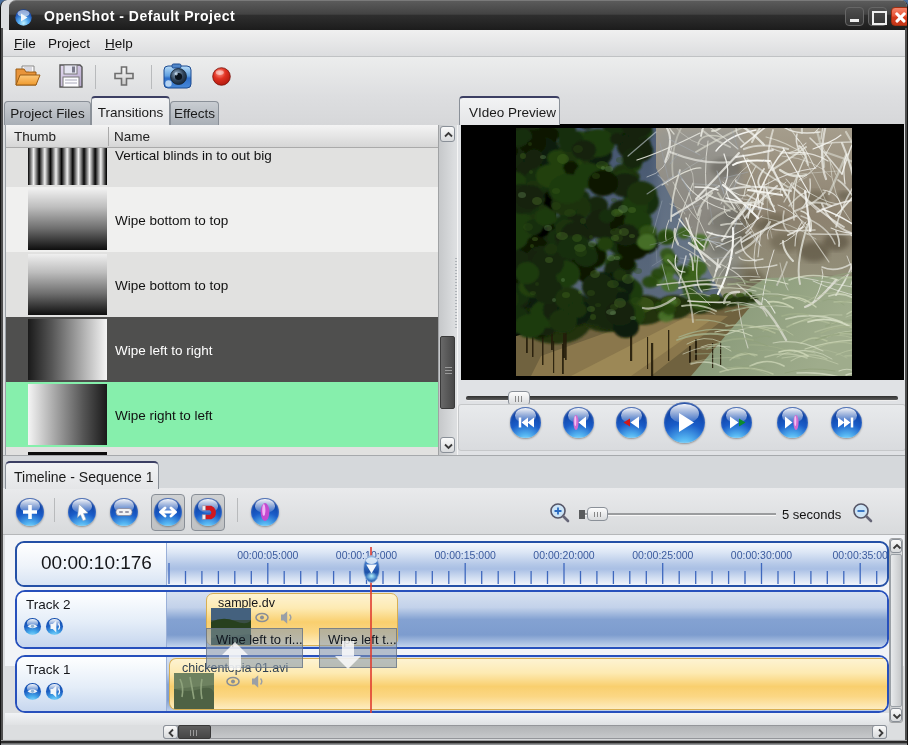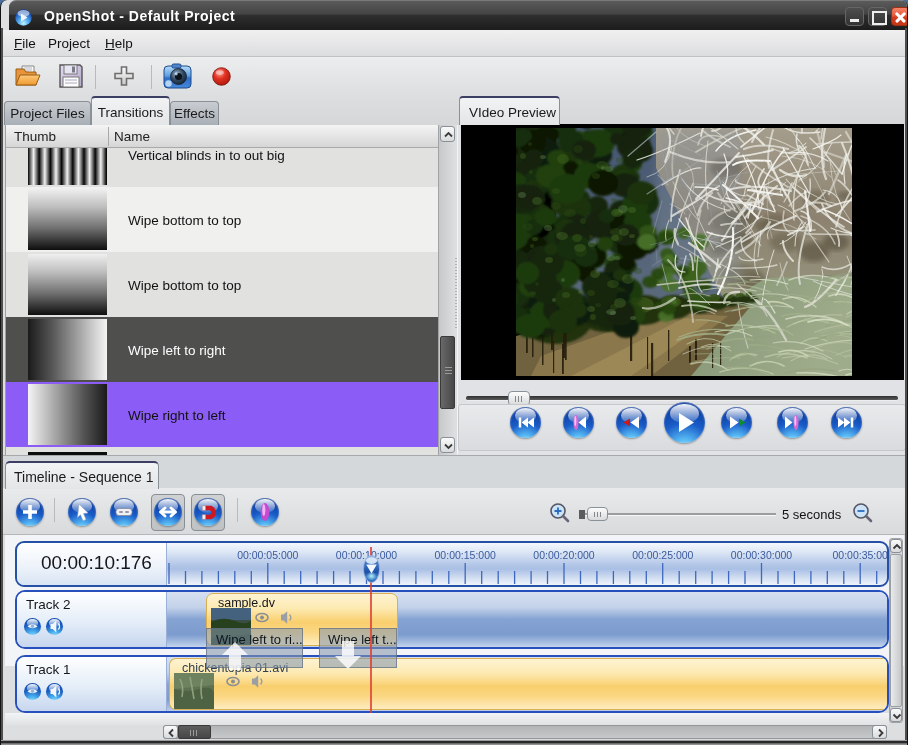--- a/index.html
+++ b/index.html
@@ -42,21 +42,21 @@
 .tab.inactive { top:5px; height:24px; background:linear-gradient(#c9cdd2,#a9afb6); padding-top:4px;}
 .tab.active { top:0px; height:29px; background:linear-gradient(#f2f3f4,#e4e5e7); padding-top:7px;
   border-top:2px solid #3c3f63; z-index:3;}
 
 
 #listpanel { left:4px; top:125px; width:450px; height:330px; background:#e1e1e0; border-left:1px solid #9aa0a6; overflow:hidden;}
 #listheader { left:0px; top:0px; width:432px; height:23px; z-index:6;
   background:linear-gradient(#f4f4f4,#d6d6d6); border-bottom:1px solid #aaa; font-size:13.5px; color:#222;}
 .lrow { left:0; width:433px; height:65px; font-size:13.5px; color:#111; }
 .lrow .thumb { position:absolute; left:22px; top:2px; width:79px; height:61px; }
-.lrow .nm { position:absolute; left:122px; top:26px; }
+.lrow .nm { position:absolute; left:109px; top:26px; }
 .chevbtn { background:linear-gradient(#fafafa,#d8dadc); border:1px solid #8a9098; border-radius:3px; }
 
 
 #prevpanel { left:456px; top:125px; width:448px; height:330px; background:#e0e2e5; border-left:1px solid #f5f5f5;}
 #videoarea { left:3px; top:-1px; width:443px; height:256px; background:#000; }
 #sliderrow { left:8px; top:266px; width:432px; height:14px; }
 #btnrow { left:0; top:279px; width:448px; height:47px; background:linear-gradient(#e8eaec,#d9dbde); border:1px solid #c6c8ca; border-radius:3px;}
 
 
 .sphere { position:absolute; border-radius:50%;
@@ -219,21 +219,21 @@
       <div class="nm">Wipe bottom to top</div>
     </div>
     <div class="lrow abs" style="top:127px; background:#e1e1e0;">
       <div class="thumb" style="background:linear-gradient(180deg,#efefef 0%,#bdbdbd 30%,#6e6e6e 65%,#0e0e0e 100%);"></div>
       <div class="nm">Wipe bottom to top</div>
     </div>
     <div class="lrow abs" style="top:192px; background:#4f4f4e; color:#fff;">
       <div class="thumb" style="background:linear-gradient(90deg,#1a1a1a 0%,#555 30%,#999 60%,#f5f5f5 100%);"></div>
       <div class="nm">Wipe left to right</div>
     </div>
-    <div class="lrow abs" style="top:257px; background:#8b5cf6;">
+    <div class="lrow abs" style="top:257px; background:#86efac;">
       <div class="thumb" style="background:linear-gradient(90deg,#f5f5f5 0%,#999 40%,#555 70%,#1a1a1a 100%);"></div>
       <div class="nm">Wipe right to left</div>
     </div>
     <div class="lrow abs" style="top:322px; height:8px; background:#e1e1e0;">
       <div class="abs" style="left:22px; top:5px; width:79px; height:3px; background:#0c0c0c;"></div>
     </div>
 
     <div class="abs" style="left:432px; top:0; width:17px; height:330px; background:linear-gradient(90deg,#c6c8ca,#dcdee0); border-left:1px solid #a0a2a4;">
       <div class="chevbtn abs" style="left:1px; top:1px; width:15px; height:16px;"><svg width="15" height="16" viewBox="0 0 15 16">
             <path d="M4 9.5 L7.5 6 L11 9.5" stroke="#3a3a3a" stroke-width="1.8" fill="none"></path>

